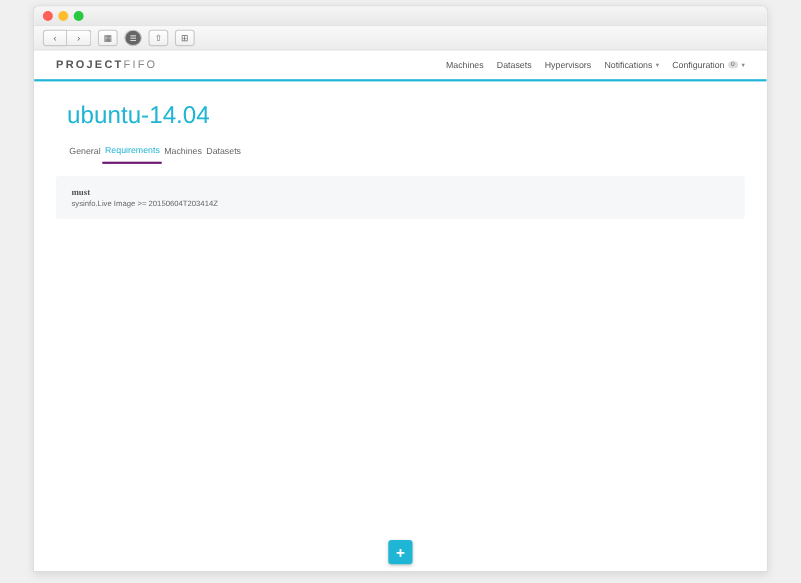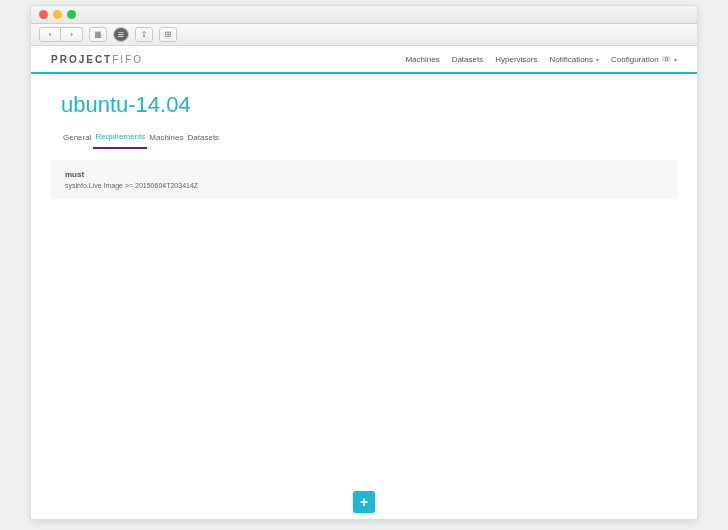--- a/index.html
+++ b/index.html
@@ -24,21 +24,21 @@
 .brand strong { color: #555; font-weight: 600; }
 .nav-links { margin-left: auto; display: flex; gap: 12px; font-size: 8px; color: #555; }
 .nav-link { display: flex; align-items: center; gap: 3px; }
 .caret { font-size: 6px; color: #888; }
 .badge { background: #ddd; border-radius: 6px; padding: 0 3px; font-size: 6px; color: #666; }
 .page-title { text-align: left; padding: 18px 30px 10px; font-size: 22px; font-weight: 400; color: #1fb5d4; }
 .tabs { display: flex; padding: 0 30px; font-size: 8px; color: #666; border-bottom: 1px solid transparent; align-items: center; }
 .tab { padding: 4px 2px 6px; cursor: pointer; }
 .tab.active { color: #1fb5d4; border-bottom: 2px solid #701a75; }
 .panel { margin: 10px 20px; background: #f6f7f8; border-radius: 2px; padding: 10px 14px; font-size: 8px; color: #555; }
-.panel-title { font-weight: 700; margin-bottom: 3px; font-size: 8px; }
+.panel-title { font-weight: 700; margin-bottom: 3px; font-size: 8px; font-family: Liberation Serif, serif; }
 .panel-text { font-size: 7px; color: #666; }
 .fab { position: absolute; bottom: 6px; left: 50%; transform: translateX(-50%); width: 22px; height: 22px; background: #1fb5d4; border-radius: 3px; color: #fff; display: flex; align-items: center; justify-content: center; font-size: 14px; font-weight: bold; box-shadow: 0 1px 3px rgba(0,0,0,0.2); }
 </style>
 </head>
 <body>
 
 <div class="window">
   <div class="titlebar">
     <div class="tl-btn tl-close"></div>
     <div class="tl-btn tl-min"></div>

